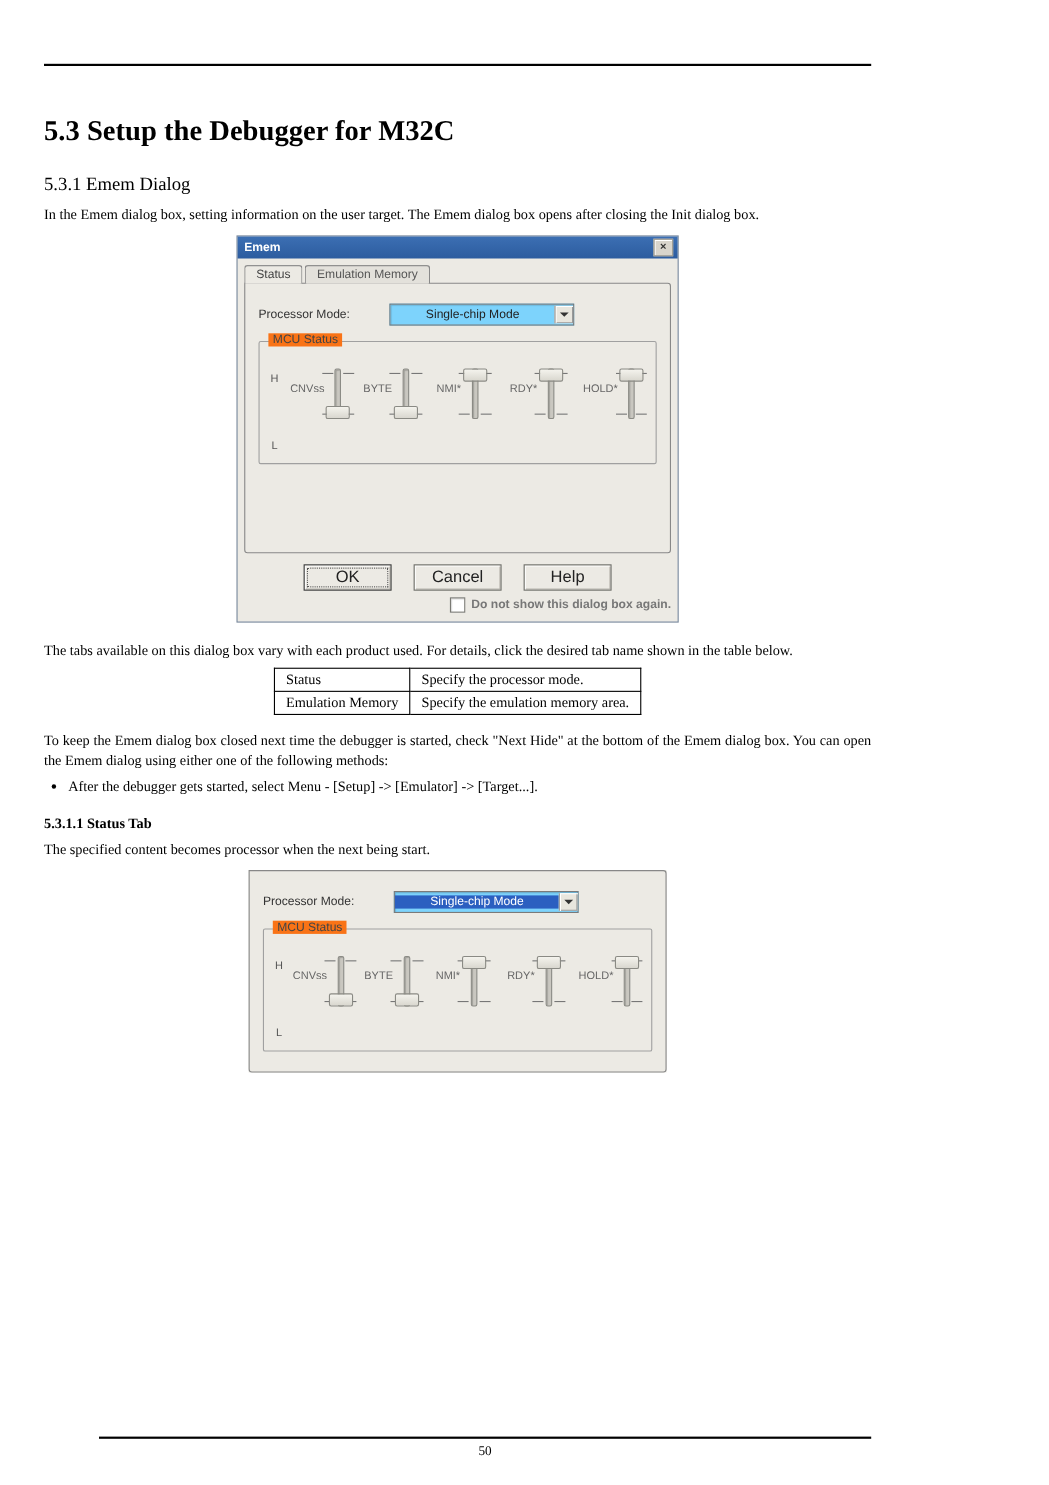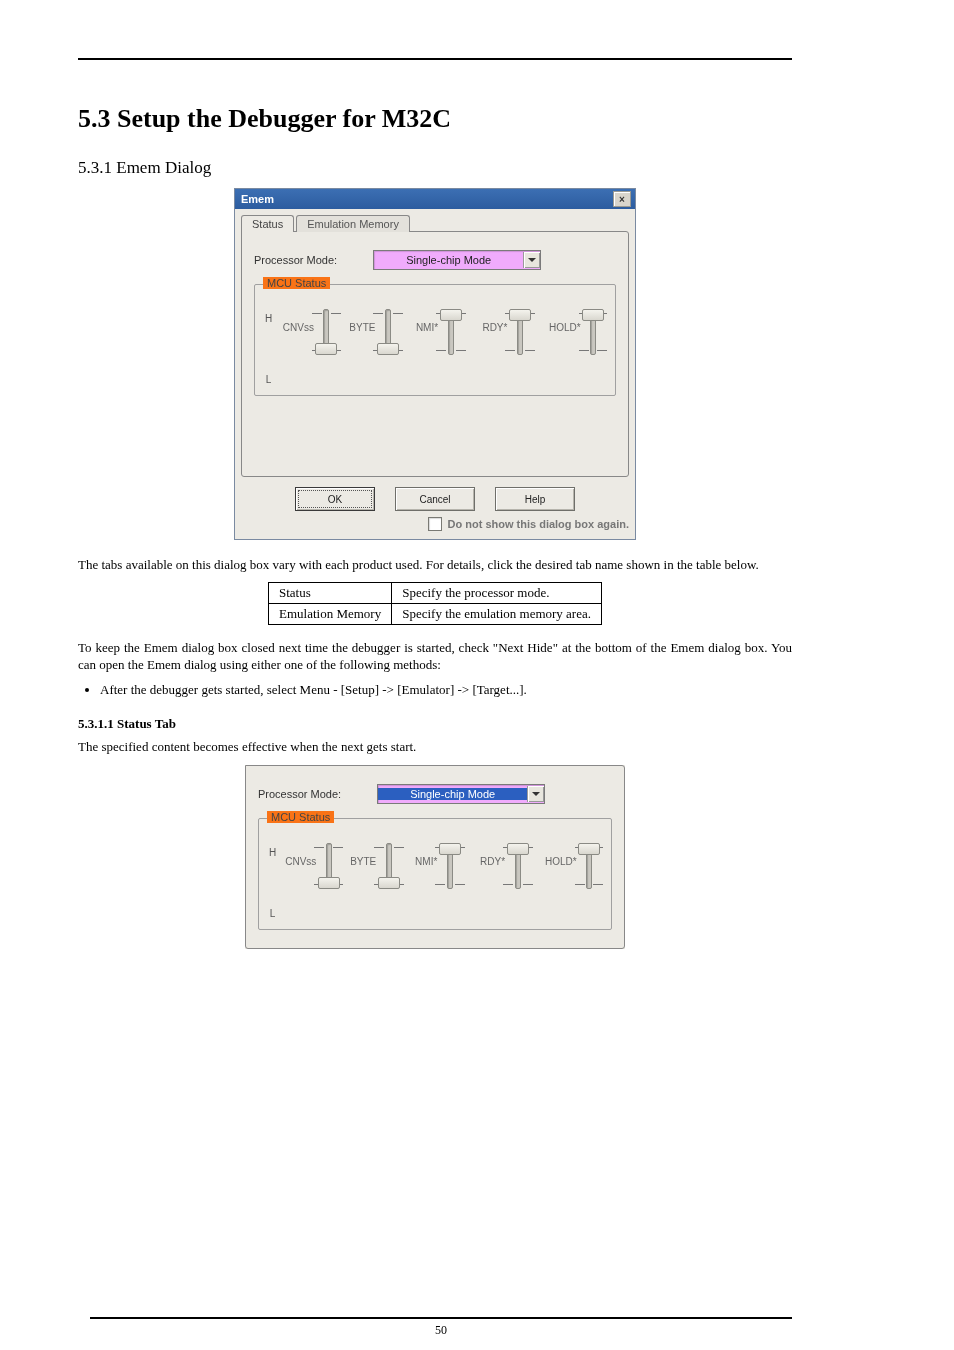--- a/index.html
+++ b/index.html
@@ -6,21 +6,21 @@
     margin: 0;
     padding: 0;
     background: #fff;
     font-family: Georgia, "Times New Roman", serif;
     color: #000;
   }
   .page {
     width: 882px;
     min-height: 1350px;
     box-sizing: border-box;
-    padding: 58px 90px 0 78px;
+    padding: 58px 90px 0 40px;
     position: relative;
   }
   .top-rule {
     border-top: 2px solid #000;
     height: 0;
     margin-bottom: 44px;
   }
   h1.section {
     font-family: Georgia, "Times New Roman", serif;
     font-weight: bold;
@@ -119,21 +119,21 @@
     gap: 36px;
     margin-bottom: 14px;
   }
   .label {
     color: #333;
   }
   .select {
     display: flex;
     align-items: center;
     border: 1px solid #7a7a7a;
-    background: #f0abfc;
+    background: #7dd3fc;
     height: 18px;
     width: 166px;
     box-shadow: inset 1px 1px 1px rgba(0,0,0,0.15);
   }
   .select.highlight .select-text {
     background: #2b5fc0;
     color: #fff;
   }
   .select-text {
     flex: 1;
@@ -255,21 +255,21 @@
   }
   .btn {
     width: 78px;
     height: 22px;
     border: 1px solid #6f6f6a;
     background: #eceae4;
     box-shadow: inset 1px 1px 0 #fff, inset -1px -1px 0 #b6b4ac;
     display: flex;
     align-items: center;
     justify-content: center;
-    font-size: 10px;
+    font-size: 15px;
     font-family: Tahoma, Verdana, sans-serif;
   }
   .btn.default {
     outline: 1px dotted #555;
     outline-offset: -4px;
     border: 1px solid #3a3a3a;
   }
   .dlg-checkrow {
     display: flex;
     justify-content: flex-end;
@@ -310,21 +310,21 @@
     list-style: disc;
     text-align: justify;
   }
   h3.subsub {
     font-size: 13px;
     font-weight: bold;
     margin: 0 0 6px 0;
   }
   .footer {
     position: absolute;
-    bottom: 12px;
+    bottom: 23px;
     left: 90px;
     right: 90px;
   }
   .footer .hr {
     border-top: 2px solid #000;
     margin-bottom: 4px;
   }
   .footer .pn {
     text-align: center;
     font-size: 12px;
@@ -332,20 +332,21 @@
 </style>
 </head>
 <body>
 
 <div class="page">
   <div class="top-rule"></div>
 
   <h1 class="section">5.3 Setup the Debugger for M32C</h1>
 
   <h2 class="sub">5.3.1 Emem Dialog</h2>
+  <p class="body">In the Emem dialog box, setting information on the user target. The Emem dialog box opens after closing the Init dialog box.</p>
 
   <div class="dlg-wrap">
     <div class="dlg">
       <div class="titlebar">
         <span>Emem</span>
         <span class="close-box">×</span>
       </div>
       <div class="dlg-body">
         <div class="tabs">
           <div class="tab active">Status</div>
@@ -456,21 +457,21 @@
     </tr>
   </tbody>
     </table>
 
   <p class="body">To keep the Emem dialog box closed next time the debugger is started, check "Next Hide" at the bottom of the Emem dialog box. You can open the Emem dialog using either one of the following methods:</p>
   <ul class="bullets">
     <li>After the debugger gets started, select Menu - [Setup] -&gt; [Emulator] -&gt; [Target...].</li>
   </ul>
 
   <h3 class="subsub">5.3.1.1 Status Tab</h3>
-  <p class="body">The specified content becomes effective when the next gets start.</p>
+  <p class="body">The specified content becomes processor when the next being start.</p>
 
   <div class="dlg-wrap">
     <div class="dlg small">
       <div class="tabpanel" style="min-height:150px;">
         <div class="row proc">
           <span class="label">Processor Mode:</span>
           <div class="select highlight">
             <span class="select-text">Single-chip Mode</span>
             <span class="select-btn">
                 <span class="caret-down"></span>

